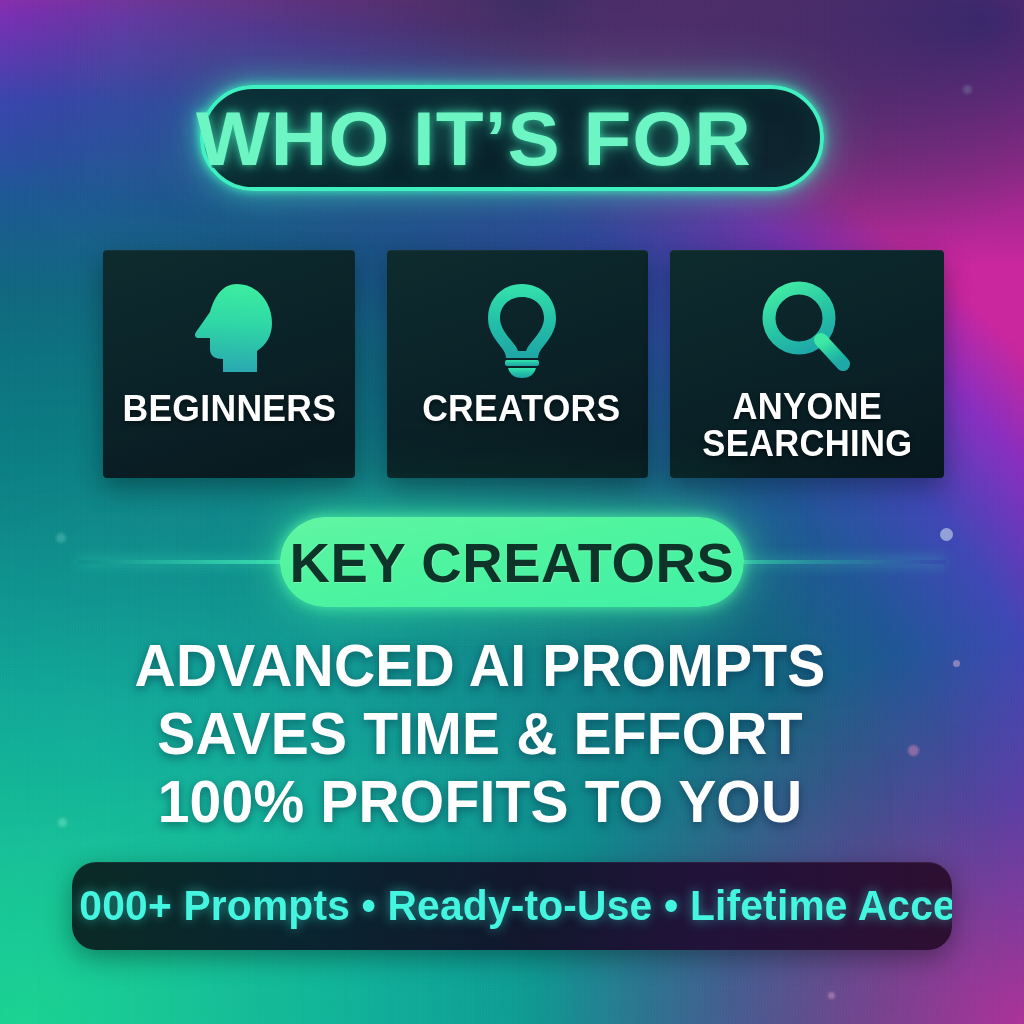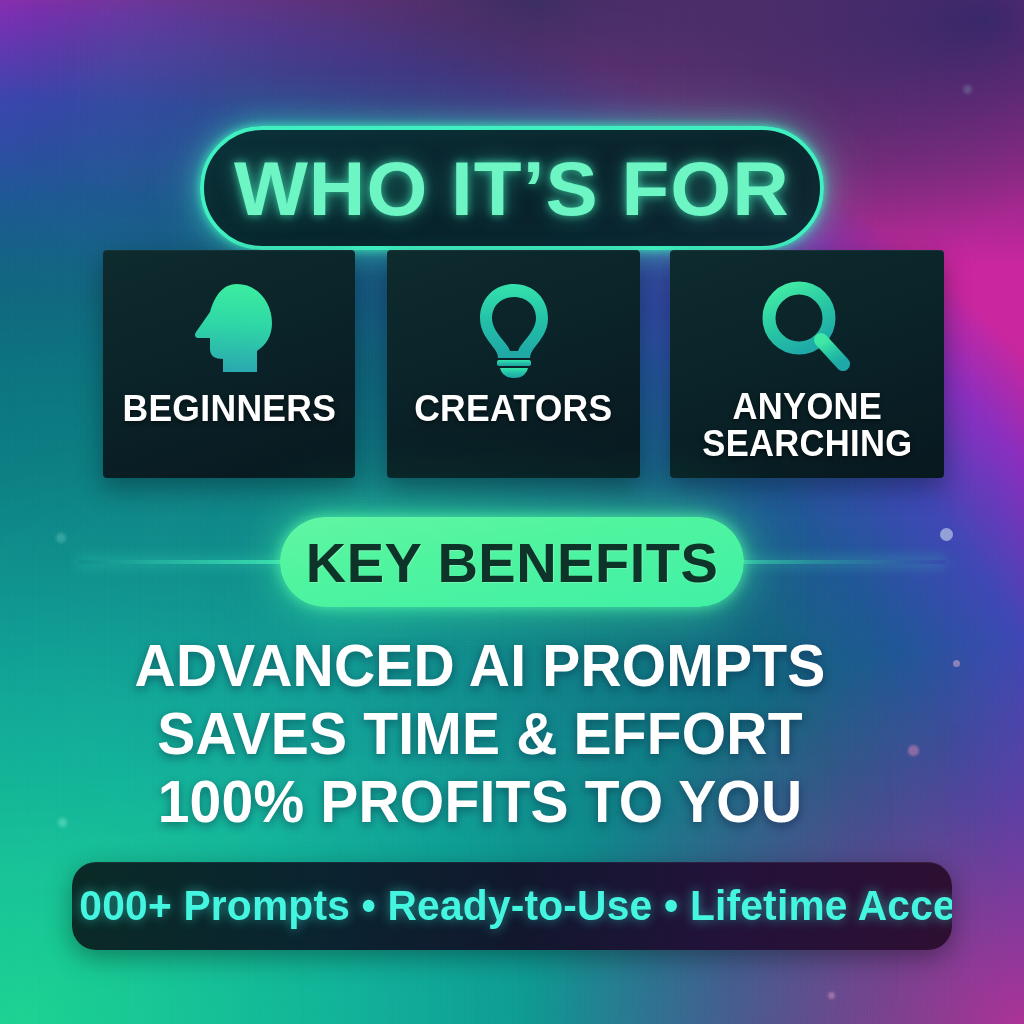--- a/index.html
+++ b/index.html
@@ -80,34 +80,33 @@
   .bokeh {
     position: absolute;
     border-radius: 50%;
     pointer-events: none;
   }
 
   
   .header-pill {
     position: absolute;
     left: 200px; top: 85px;
-    width: 624px; height: 124px;
+    width: 624px; height: 106px;
     box-sizing: border-box;
     border-radius: 62px;
     border: 4px solid #3ff0c0;
     background: linear-gradient(165deg, rgba(10,44,48,0.92) 0%, rgba(7,32,38,0.95) 55%, rgba(8,38,44,0.92) 100%);
     box-shadow:
       0 0 10px rgba(63,240,192,0.85),
       0 0 28px rgba(63,240,192,0.55),
       0 0 62px rgba(63,240,192,0.30),
       inset 0 0 26px rgba(10,60,60,0.6);
     display: flex;
     align-items: center;
-    justify-content: center;
-    margin-top: 41px;
+    justify-content: flex-start;
   }
   .header-text {
     font-size: 76px;
     font-weight: 700;
     letter-spacing: 1px;
     color: #6df5c4;
     white-space: nowrap;
     transform: scaleX(1.03);
     text-shadow:
       0 0 8px rgba(80,255,205,0.65),
@@ -125,21 +124,21 @@
     box-shadow:
       0 10px 26px rgba(0,20,25,0.40),
       inset 0 1px 0 rgba(255,255,255,0.05);
     display: flex;
     flex-direction: column;
     align-items: center;
     justify-content: flex-start;
     overflow: hidden;
   }
   #card-0 { left: 103px; width: 252px; }
-  #card-1 { left: 387px; width: 253px; }
+  #card-1 { left: 387px; width: 253px; padding-left: 8px; }
   #card-2 { left: 670px; width: 274px; }
 
   .card-icon {
     margin-top: 26px;
     height: 104px;
     display: flex;
     align-items: center;
     justify-content: center;
   }
   .card-label {
@@ -317,21 +316,21 @@
         </defs>
         <circle cx="44" cy="42" r="30" fill="none" stroke="url(#gMag)" stroke-width="13"></circle>
         <line x1="66" y1="64" x2="88" y2="88" stroke="url(#gMag)" stroke-width="14" stroke-linecap="round"></line>
       </svg>
     </div>
     <div class="card-label">ANYONE<br>SEARCHING</div>
   </div>
 
   <div class="divider"></div>
   <div class="benefits-pill">
-    <span class="benefits-text">KEY BENEFITS</span>
+    <span class="benefits-text">KEY CREATORS</span>
   </div>
 
   <div class="benefit-lines">
     <div class="benefit-line">ADVANCED AI PROMPTS</div>
     <div class="benefit-line">SAVES TIME &amp; EFFORT</div>
     <div class="benefit-line">100% PROFITS TO YOU</div>
   </div>
 
   <div class="footer-bar">
     <span class="footer-text">15 000+ Prompts • Ready-to-Use • Lifetime Access</span>

